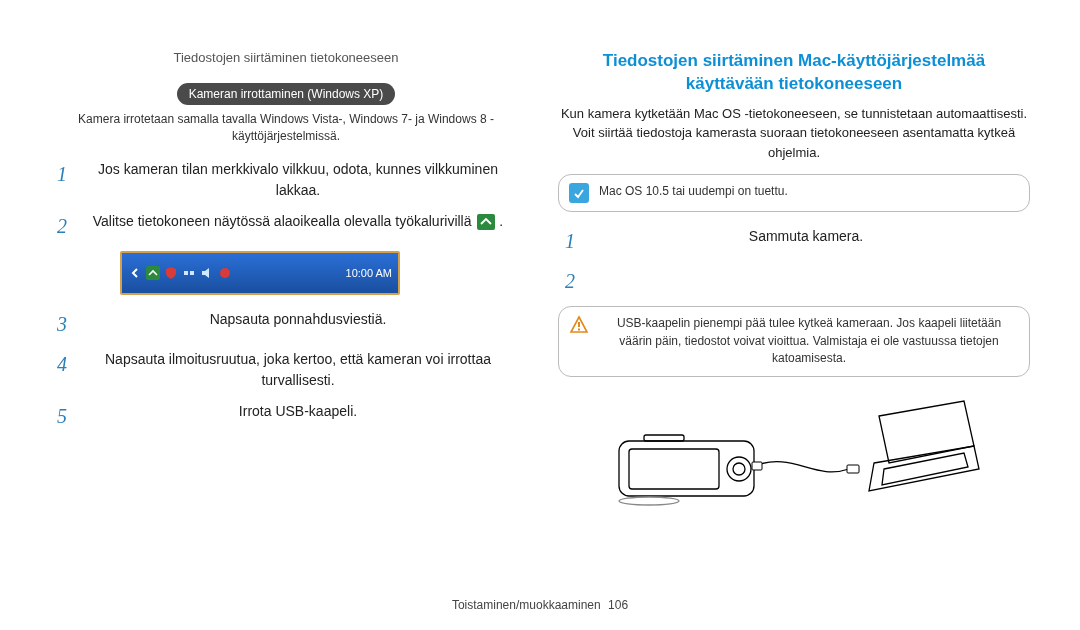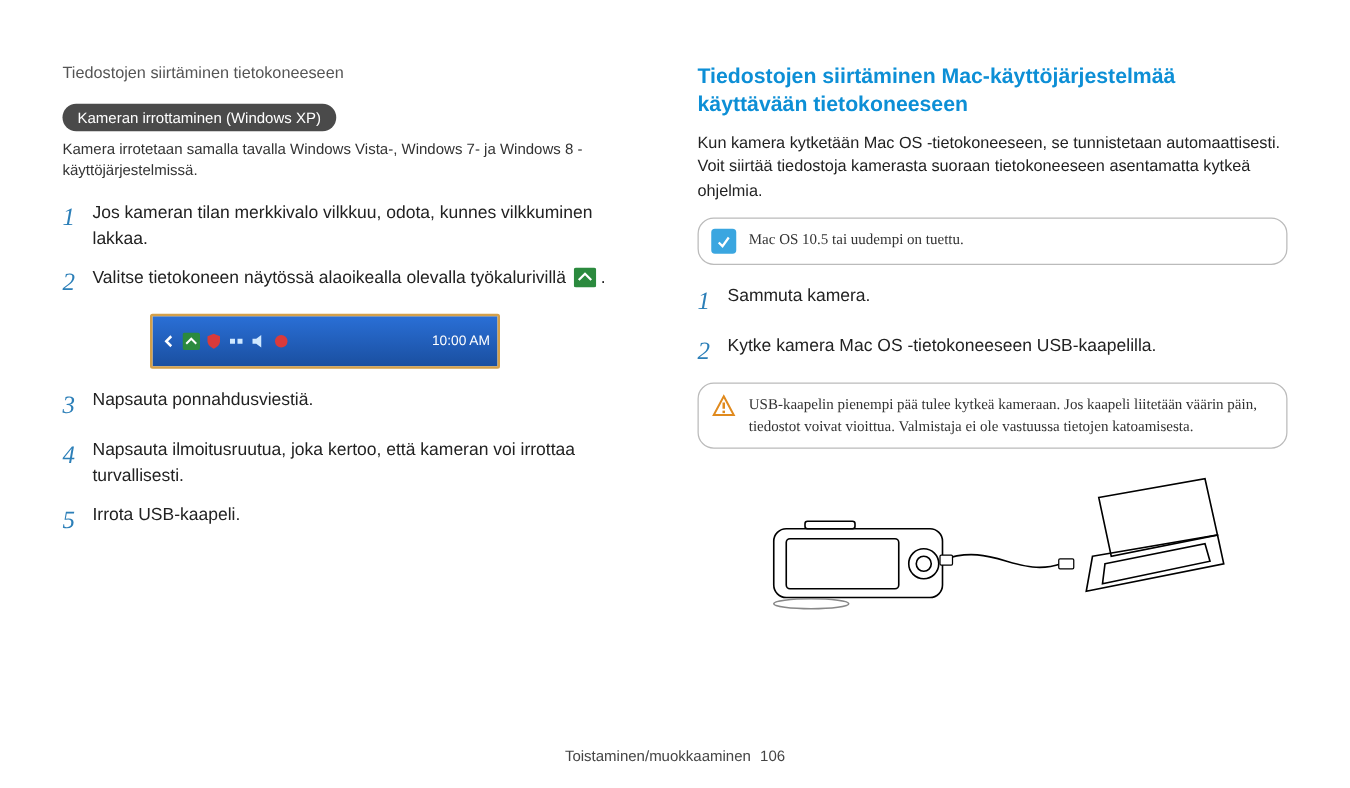--- a/index.html
+++ b/index.html
@@ -8,20 +8,21 @@
     width: 1080px;
     height: 630px;
     background: #fff;
     color: #333;
     position: relative;
   }
   .page {
     display: flex;
     padding: 50px 50px 0 50px;
     gap: 36px;
+    text-align: center;
   }
   .col {
     flex: 1;
     min-width: 0;
   }
   .page-header {
     font-size: 13px;
     color: #555;
     margin-bottom: 18px;
   }
@@ -111,21 +112,20 @@
     border: 1px solid #bbb;
     border-radius: 13px;
     padding: 8px 10px;
     display: flex;
     align-items: flex-start;
     gap: 10px;
     font-size: 12px;
     line-height: 1.45;
     color: #333;
     margin-bottom: 14px;
-    font-family: Liberation Serif, serif;
   }
   .note-icon-info {
     width: 20px; height: 20px; flex-shrink:0;
     border-radius: 3px;
     background: #3aa6e0;
     color: #fff;
     display: flex; align-items:center; justify-content:center;
     font-size: 11px;
   }
   .note-icon-warning {
@@ -235,21 +235,20 @@
       <div>Mac OS 10.5 tai uudempi on tuettu.</div>
     </div>
 
     <ol class="steps">
       <li class="step">
         <span class="step-num">1</span>
         <span class="step-text">Sammuta kamera.</span>
       </li>
       <li class="step">
         <span class="step-num">2</span>
-        <span class="step-text">Kytke kamera Mac OS -tietokoneeseen USB-kaapelilla.</span>
       </li>
     </ol>
 
     <div class="note-box">
       <div class="note-icon-warning">
         <svg viewBox="0 0 20 20" width="20" height="20">
           <path d="M10 2 L18 17 H2 Z" fill="none" stroke="#e08a1e" stroke-width="1.6"></path>
           <rect x="9" y="7" width="2" height="5" fill="#e08a1e"></rect>
           <rect x="9" y="13.5" width="2" height="2" fill="#e08a1e"></rect>
         </svg>

